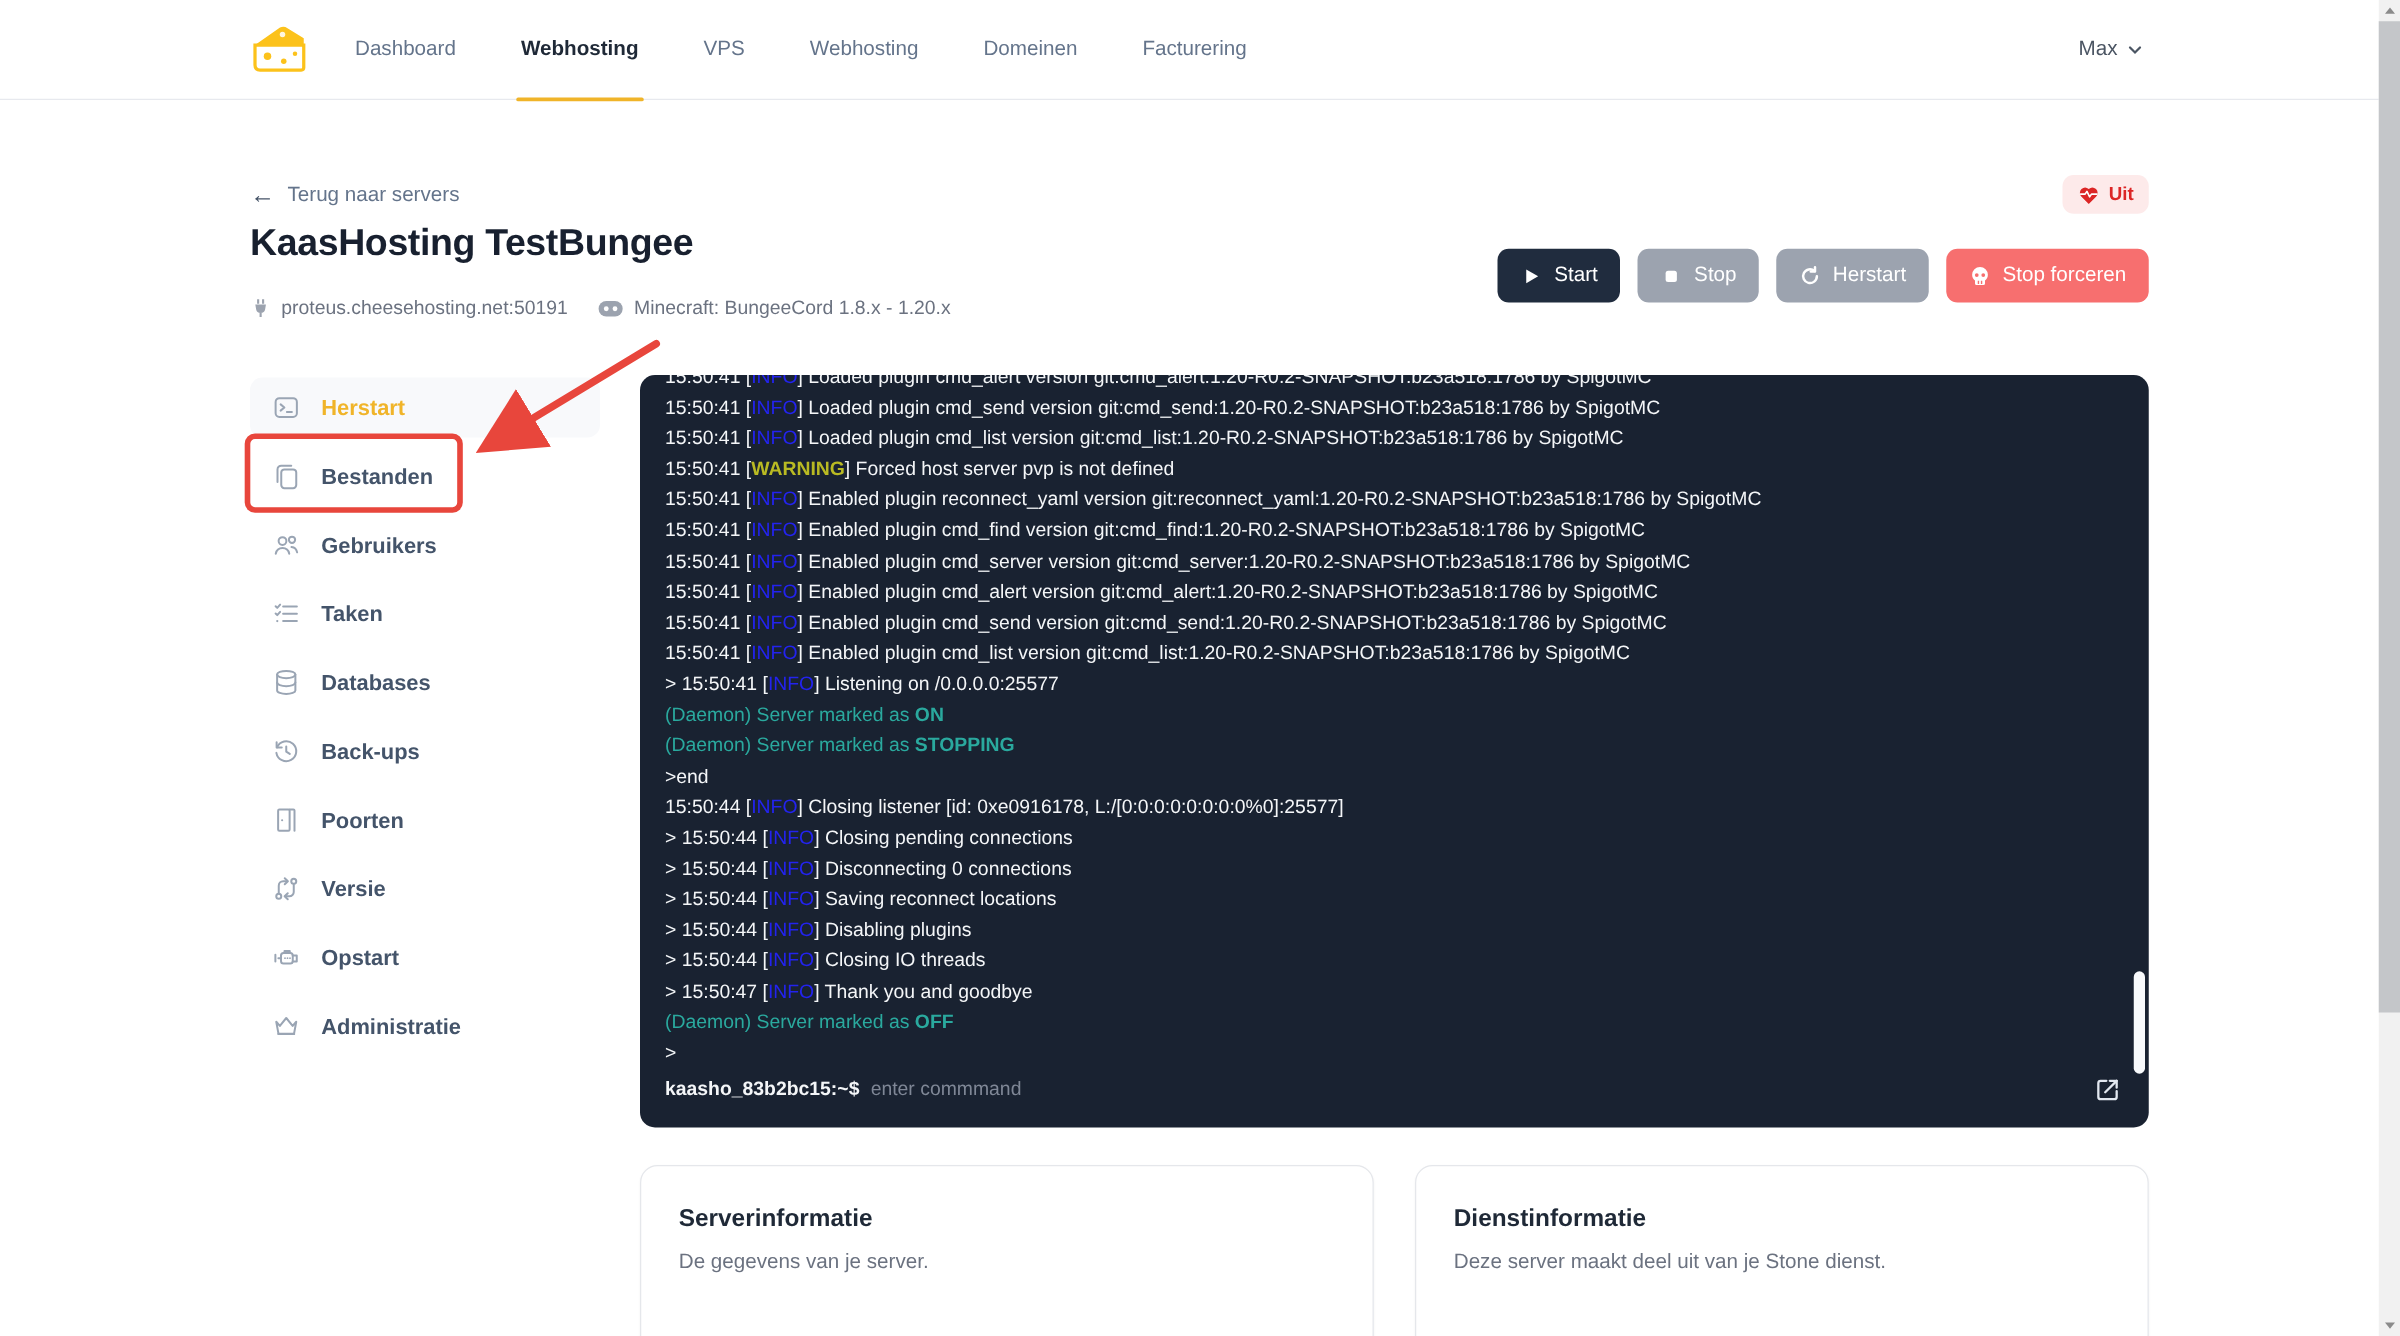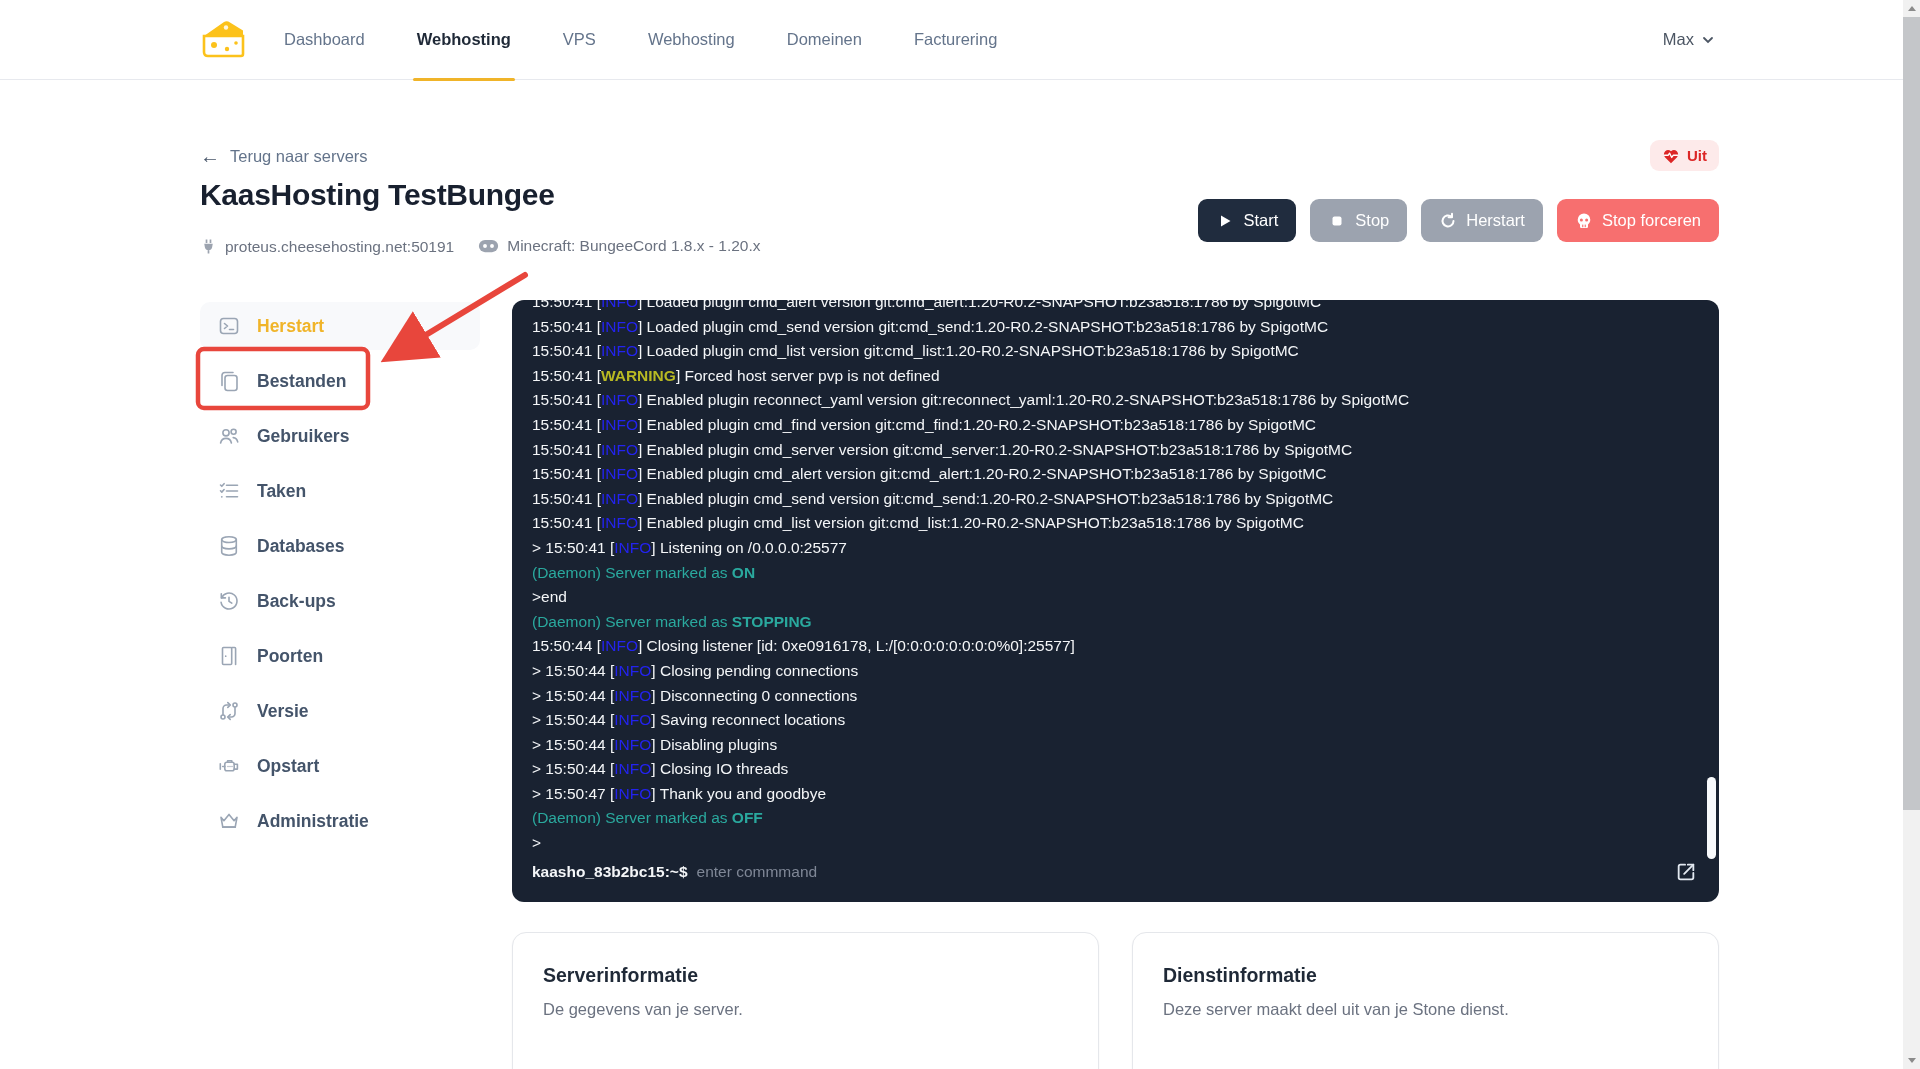--- a/index.html
+++ b/index.html
@@ -24,21 +24,21 @@
   .nav-item.active::after{content:"";position:absolute;left:-4px;right:-4px;bottom:-1px;height:3px;
     background:var(--accent);border-radius:2px;}
   .user-menu{margin-left:auto;margin-right:188px;display:flex;align-items:center;gap:7px;
     color:#4b5563;font-size:16.5px;cursor:pointer;}
   
   .back-link{position:absolute;left:200px;top:146px;display:flex;align-items:center;gap:10px;
     color:#64748b;font-size:16.5px;cursor:pointer;}
   .back-link .arrow{color:#475569;font-size:20px;line-height:1;}
   .page-title{position:absolute;left:200px;top:178px;font-size:30px;font-weight:700;
     color:#18202f;letter-spacing:-.3px;}
-  .meta-row{position:absolute;left:200px;top:237px;display:flex;align-items:flex-start;gap:24px;
+  .meta-row{position:absolute;left:200px;top:237px;display:flex;align-items:flex-end;gap:24px;
     color:#6b7280;font-size:15.5px;}
   .meta-item{display:flex;align-items:center;gap:8px;}
   .meta-item svg{color:#9ca3af;}
   .status-badge{position:absolute;right:201px;top:140px;height:31px;display:flex;align-items:center;
     gap:7px;background:var(--badge-bg);color:var(--badge-text);font-size:15px;font-weight:600;
     padding:0 12px;border-radius:9px;}
   .actions{position:absolute;right:201px;top:199px;display:flex;gap:14px;}
   .btn{height:43px;border:none;border-radius:9px;display:flex;align-items:center;gap:9px;
     padding:0 18px;font-family:inherit;font-size:16.5px;font-weight:400;color:#fff;cursor:pointer;}
   .btn-dark{background:var(--dark);}
@@ -305,22 +305,22 @@
       <div class="line"><span>15:50:41 [</span><span class="seg-info">INFO</span><span>] Loaded plugin cmd_list version git:cmd_list:1.20-R0.2-SNAPSHOT:b23a518:1786 by SpigotMC</span></div>
       <div class="line"><span>15:50:41 [</span><span class="seg-warn">WARNING</span><span>] Forced host server pvp is not defined</span></div>
       <div class="line"><span>15:50:41 [</span><span class="seg-info">INFO</span><span>] Enabled plugin reconnect_yaml version git:reconnect_yaml:1.20-R0.2-SNAPSHOT:b23a518:1786 by SpigotMC</span></div>
       <div class="line"><span>15:50:41 [</span><span class="seg-info">INFO</span><span>] Enabled plugin cmd_find version git:cmd_find:1.20-R0.2-SNAPSHOT:b23a518:1786 by SpigotMC</span></div>
       <div class="line"><span>15:50:41 [</span><span class="seg-info">INFO</span><span>] Enabled plugin cmd_server version git:cmd_server:1.20-R0.2-SNAPSHOT:b23a518:1786 by SpigotMC</span></div>
       <div class="line"><span>15:50:41 [</span><span class="seg-info">INFO</span><span>] Enabled plugin cmd_alert version git:cmd_alert:1.20-R0.2-SNAPSHOT:b23a518:1786 by SpigotMC</span></div>
       <div class="line"><span>15:50:41 [</span><span class="seg-info">INFO</span><span>] Enabled plugin cmd_send version git:cmd_send:1.20-R0.2-SNAPSHOT:b23a518:1786 by SpigotMC</span></div>
       <div class="line"><span>15:50:41 [</span><span class="seg-info">INFO</span><span>] Enabled plugin cmd_list version git:cmd_list:1.20-R0.2-SNAPSHOT:b23a518:1786 by SpigotMC</span></div>
       <div class="line"><span>&gt; </span><span>15:50:41 [</span><span class="seg-info">INFO</span><span>] Listening on /0.0.0.0:25577</span></div>
       <div class="line daemon"><span>(Daemon) Server marked as </span><span class="state">ON</span></div>
+      <div class="line daemon"><span>(Daemon) Server marked as </span><span class="state">STOPPING</span></div>
       <div class="line"><span>&gt;end</span></div>
-      <div class="line daemon"><span>(Daemon) Server marked as </span><span class="state">STOPPING</span></div>
       <div class="line"><span>15:50:44 [</span><span class="seg-info">INFO</span><span>] Closing listener [id: 0xe0916178, L:/[0:0:0:0:0:0:0:0%0]:25577]</span></div>
       <div class="line"><span>&gt; </span><span>15:50:44 [</span><span class="seg-info">INFO</span><span>] Closing pending connections</span></div>
       <div class="line"><span>&gt; </span><span>15:50:44 [</span><span class="seg-info">INFO</span><span>] Disconnecting 0 connections</span></div>
       <div class="line"><span>&gt; </span><span>15:50:44 [</span><span class="seg-info">INFO</span><span>] Saving reconnect locations</span></div>
       <div class="line"><span>&gt; </span><span>15:50:44 [</span><span class="seg-info">INFO</span><span>] Disabling plugins</span></div>
       <div class="line"><span>&gt; </span><span>15:50:44 [</span><span class="seg-info">INFO</span><span>] Closing IO threads</span></div>
       <div class="line"><span>&gt; </span><span>15:50:47 [</span><span class="seg-info">INFO</span><span>] Thank you and goodbye</span></div>
       <div class="line daemon"><span>(Daemon) Server marked as </span><span class="state">OFF</span></div>
       <div class="line"><span>&gt;</span></div>
     </div>

